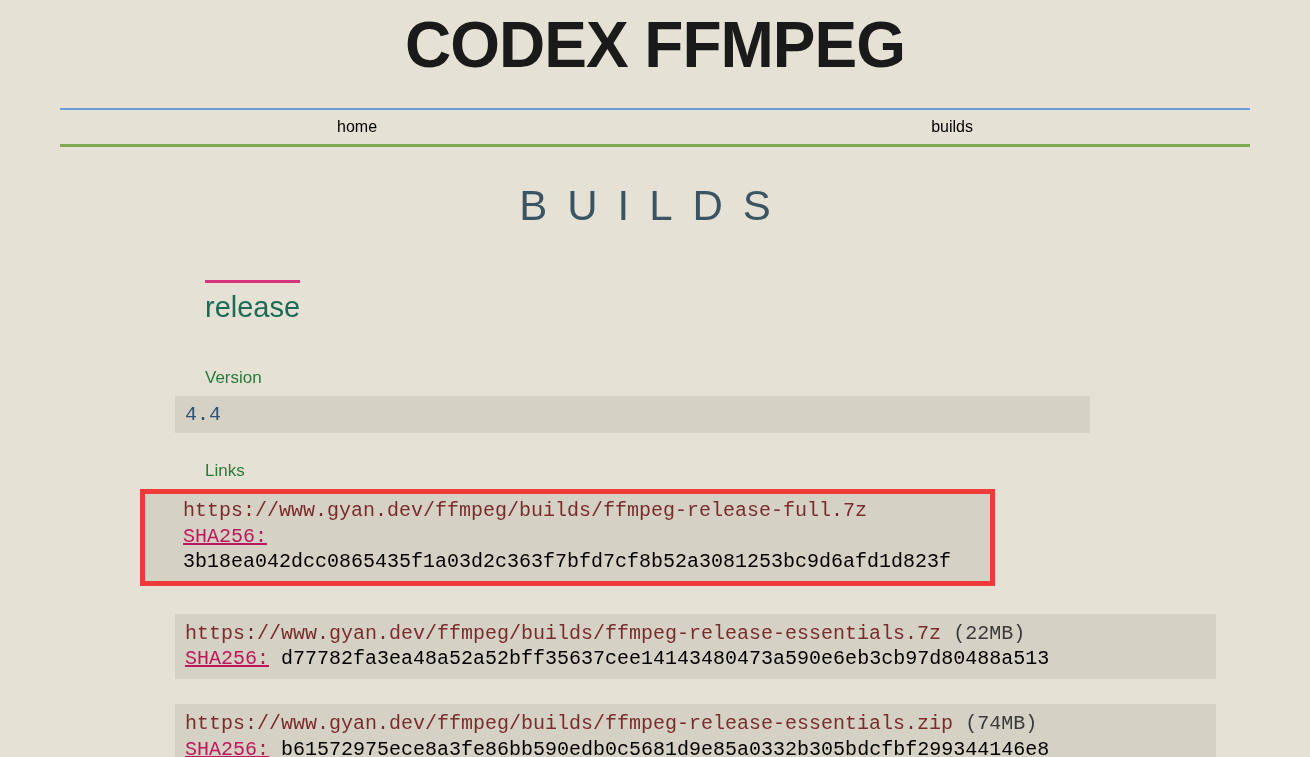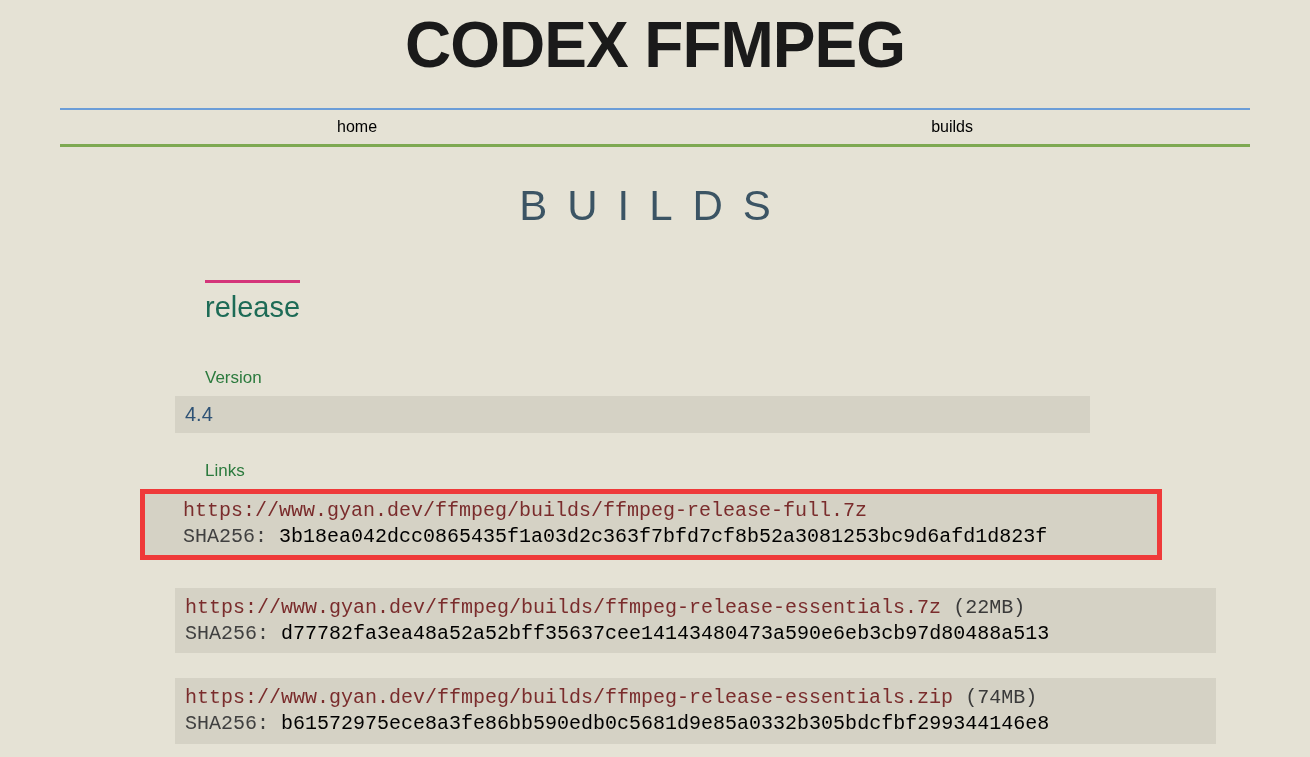--- a/index.html
+++ b/index.html
@@ -76,21 +76,21 @@
     .sub-label {
       color: #2b7a3d;
       font-size: 17px;
       margin-bottom: 8px;
       margin-left: 0px;
     }
     
     .version-box {
       background-color: #d5d2c5;
       padding: 7px 10px;
-      font-family: Liberation Sans, sans-serif;
+      font-family: Liberation Mono, monospace;
       font-size: 20px;
       color: #2e5275;
       margin-bottom: 28px;
       margin-left: -30px;
       width: 915px;
     }
     
     .links-list {
       margin-left: -30px;
     }
@@ -101,35 +101,36 @@
       font-family: "Consolas", "Monaco", "Courier New", monospace;
       font-size: 20px;
       margin-bottom: 25px;
       width: 1041px;
       line-height: 1.28;
     }
     
     .link-block.highlighted {
       border: 5px solid #ef3a3a;
       margin-left: -35px;
-      width: 1022px;
+      width: 855px;
       padding: 4px 6px 6px 38px;
       margin-bottom: 28px;
     }
     
     .link-url {
       color: #7a2c2c;
     }
     
     .link-size {
       color: #3a3a3a;
     }
     
     .sha-label {
-      color: #404040;
+      color: #be185d;
+      text-decoration: underline;
     }
     
     .sha-value {
       color: #000000;
     }
   </style>
 </head>
 <body>
 
 <h1 class="site-title">CODEX FFMPEG</h1>

